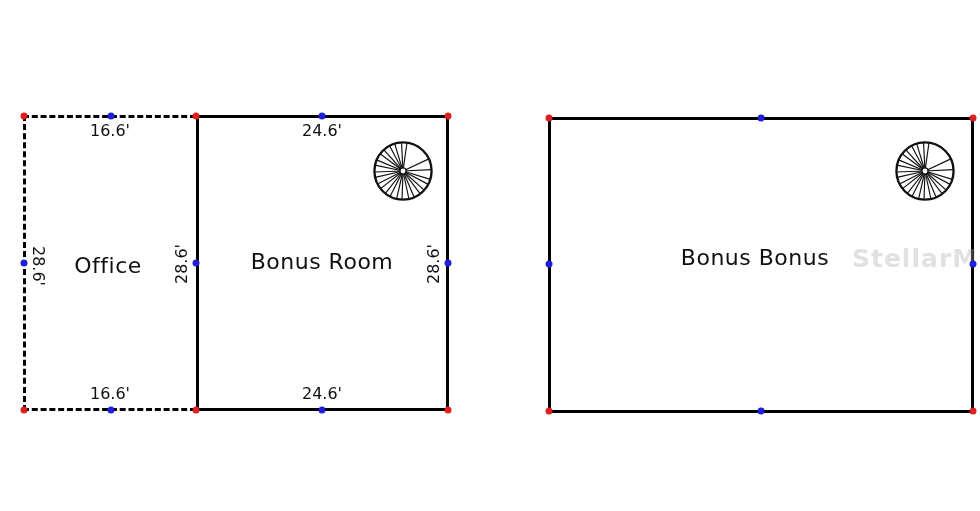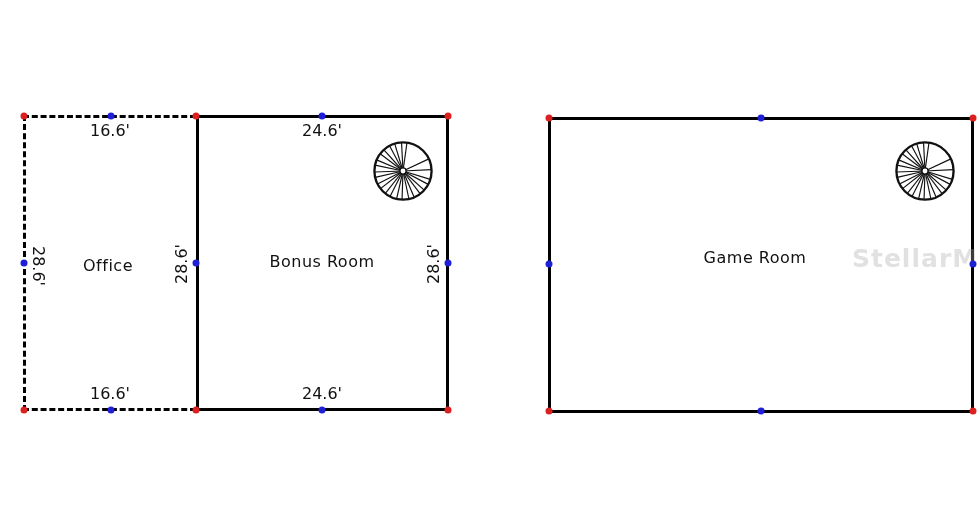--- a/index.html
+++ b/index.html
@@ -17,21 +17,21 @@
   .room {
     position: absolute;
     box-sizing: border-box;
     background: transparent;
   }
   .wall-solid  { border: 3px solid var(--wall, #000); }
   .wall-dashed { border: 3px dashed var(--wall, #000); border-right: none; }
   .room-label {
     position: absolute;
     transform: translate(-50%, -50%);
-    font-size: 16px;
+    font-size: 22px;
     color: var(--text, #111);
     white-space: nowrap;
     letter-spacing: 0.5px;
   }
   .dim {
     position: absolute;
     transform: translate(-50%, -50%);
     font-size: 16px;
     color: var(--text, #111);
     white-space: nowrap;
@@ -137,21 +137,21 @@
     <div class="mk blue" style="left:196px; top:263px;"></div>
     <div class="mk blue" style="left:448px; top:263px;"></div>
     <div class="mk blue" style="left:111px; top:410px;"></div>
     <div class="mk blue" style="left:322px; top:410px;"></div>
   </div>
 
   <div>
 
     <div class="room wall-solid" style="left:548px; top:117px; width:426px; height:296px;"></div>
 
-    <div class="room-label" style="left:755px; top:257px;">Game Room</div>
+    <div class="room-label" style="left:755px; top:257px;">Bonus Bonus</div>
 
     <svg class="stair" style="left:894px; top:140px;">
       <use href="#spiral-stair"></use>
     </svg>
 
     <div class="watermark" style="left:933px; top:258px;">StellarMLS</div>
 
     <div class="mk red" style="left:549px; top:118px;"></div>
     <div class="mk red" style="left:973px; top:118px;"></div>
     <div class="mk red" style="left:549px; top:411px;"></div>

